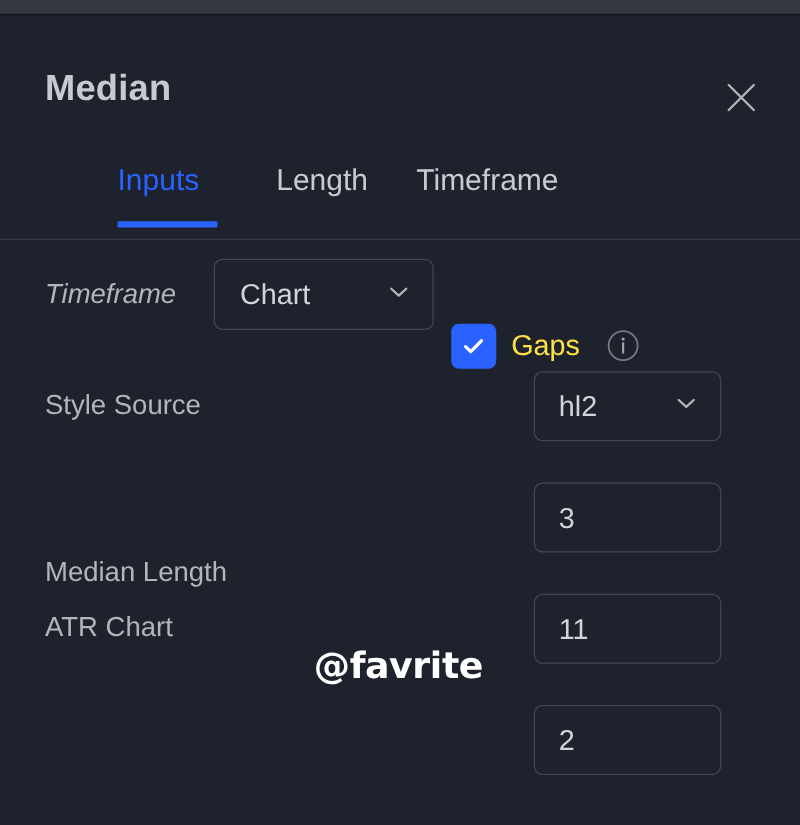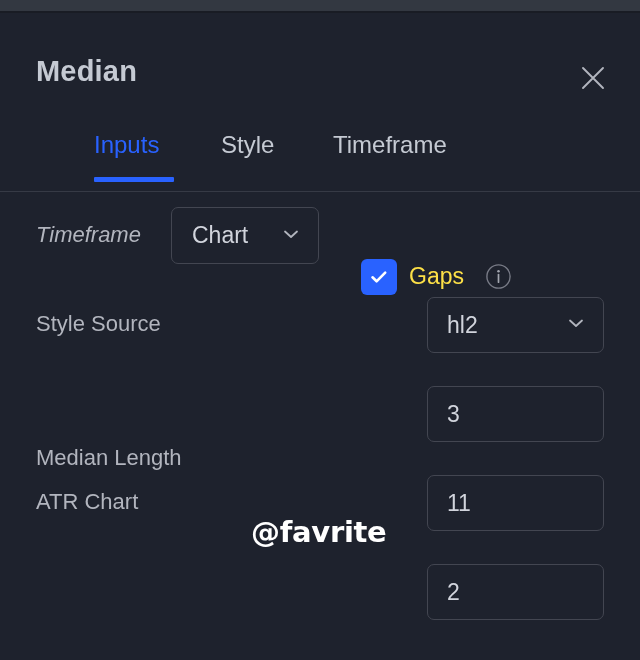--- a/index.html
+++ b/index.html
@@ -158,21 +158,21 @@
     right: 16px;
     top: 50%;
     transform: translateY(-50%);
     display: block;
   }
 
   
   .tf-select {
     left: 171px;
     top: 16px;
-    width: 148px;
+    width: 176px;
     height: 57px;
   }
   .tf-select .select-value { margin-left: 20px; }
 
   
   .checkbox {
     position: absolute;
     left: 361px;
     top: 246px;
     width: 36px;
@@ -200,21 +200,21 @@
     top: 250px;
     width: 27px;
     height: 27px;
     cursor: pointer;
   }
   .info-icon svg { display: block; }
 
   
   .right-control {
     left: 427px;
-    width: 177px;
+    width: 150px;
     height: 56px;
   }
   .right-control .select-value,
   .right-control .field-value { margin-left: 19px; }
 
   
   .watermark {
     position: absolute;
     left: 251px;
     top: 518px;
@@ -244,21 +244,21 @@
         <span>
           <svg width="30" height="30" viewBox="0 0 30 30" aria-hidden="true">
             <path d="M5 5 L25 25 M25 5 L5 25" stroke="#b2b5be" stroke-width="1.9" stroke-linecap="round" fill="none"></path>
           </svg>
         </span>
       </div>
     </div>
 
     <div class="tabs">
       <div class="tab active" style="left:36px;">Inputs</div>
-      <div class="tab" style="left:163px;">Style</div>
+      <div class="tab" style="left:163px;">Length</div>
       <div class="tab" style="left:275px;">Timeframe</div>
       <div class="tab-underline" style="left:36px; width:80px;"></div>
     </div>
     <div class="tabs-separator"></div>
 
     <div class="rows">
 
       <div class="row" style="top:0px;">
         <div class="row-label" style="top:33px;font-style:italic;">Timeframe</div>
 

